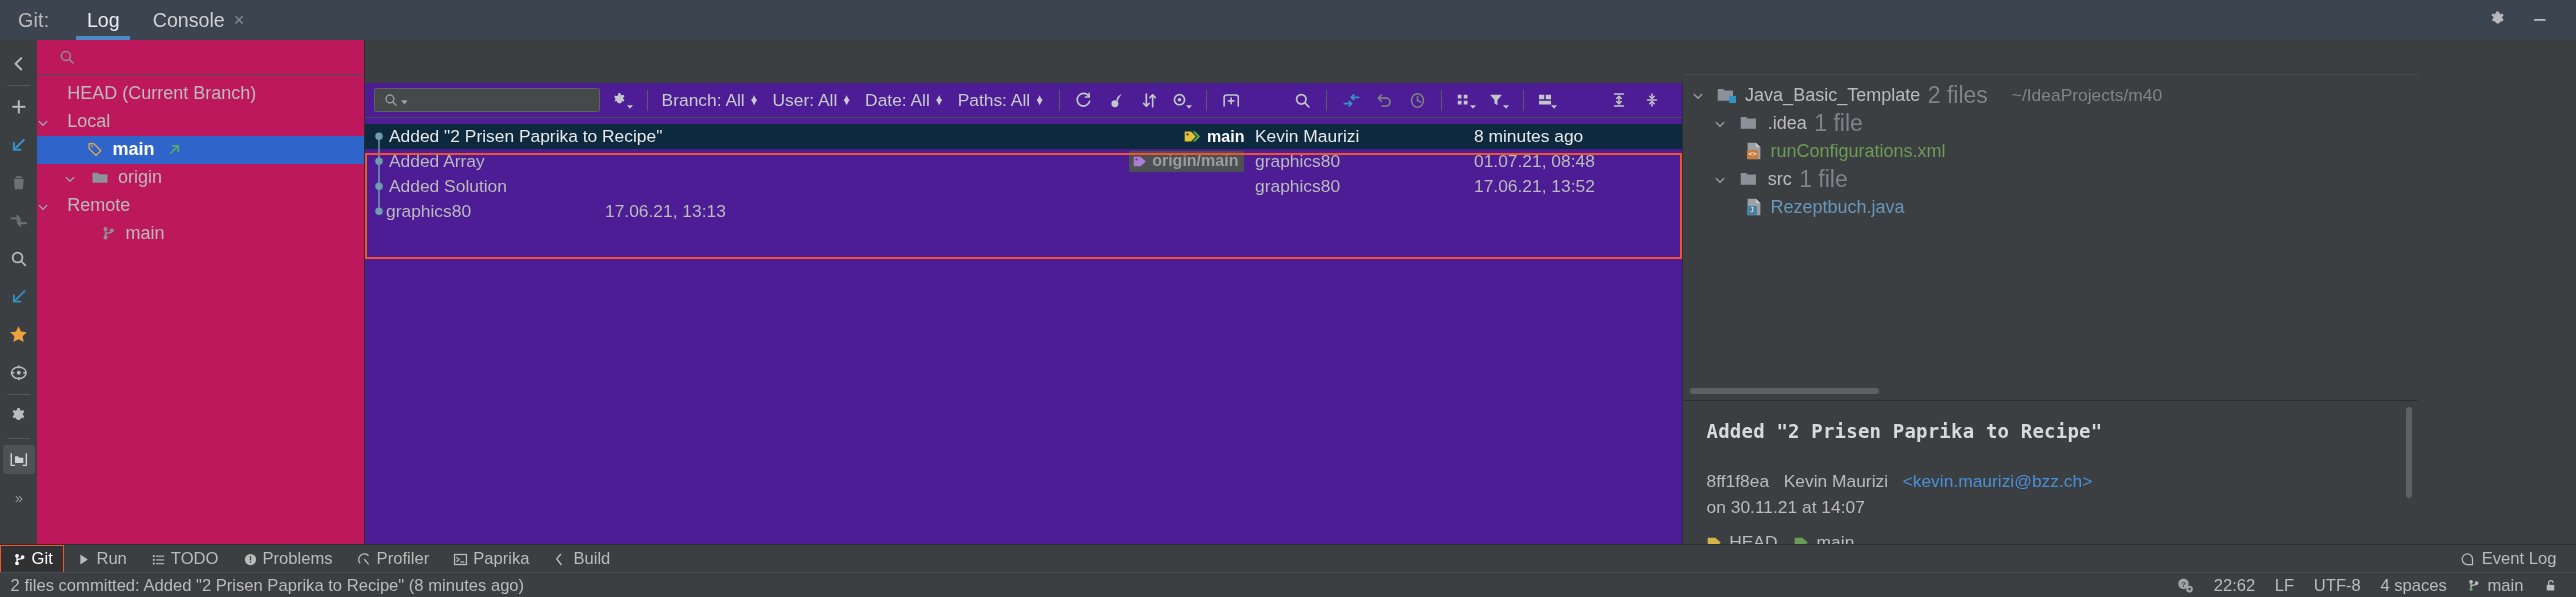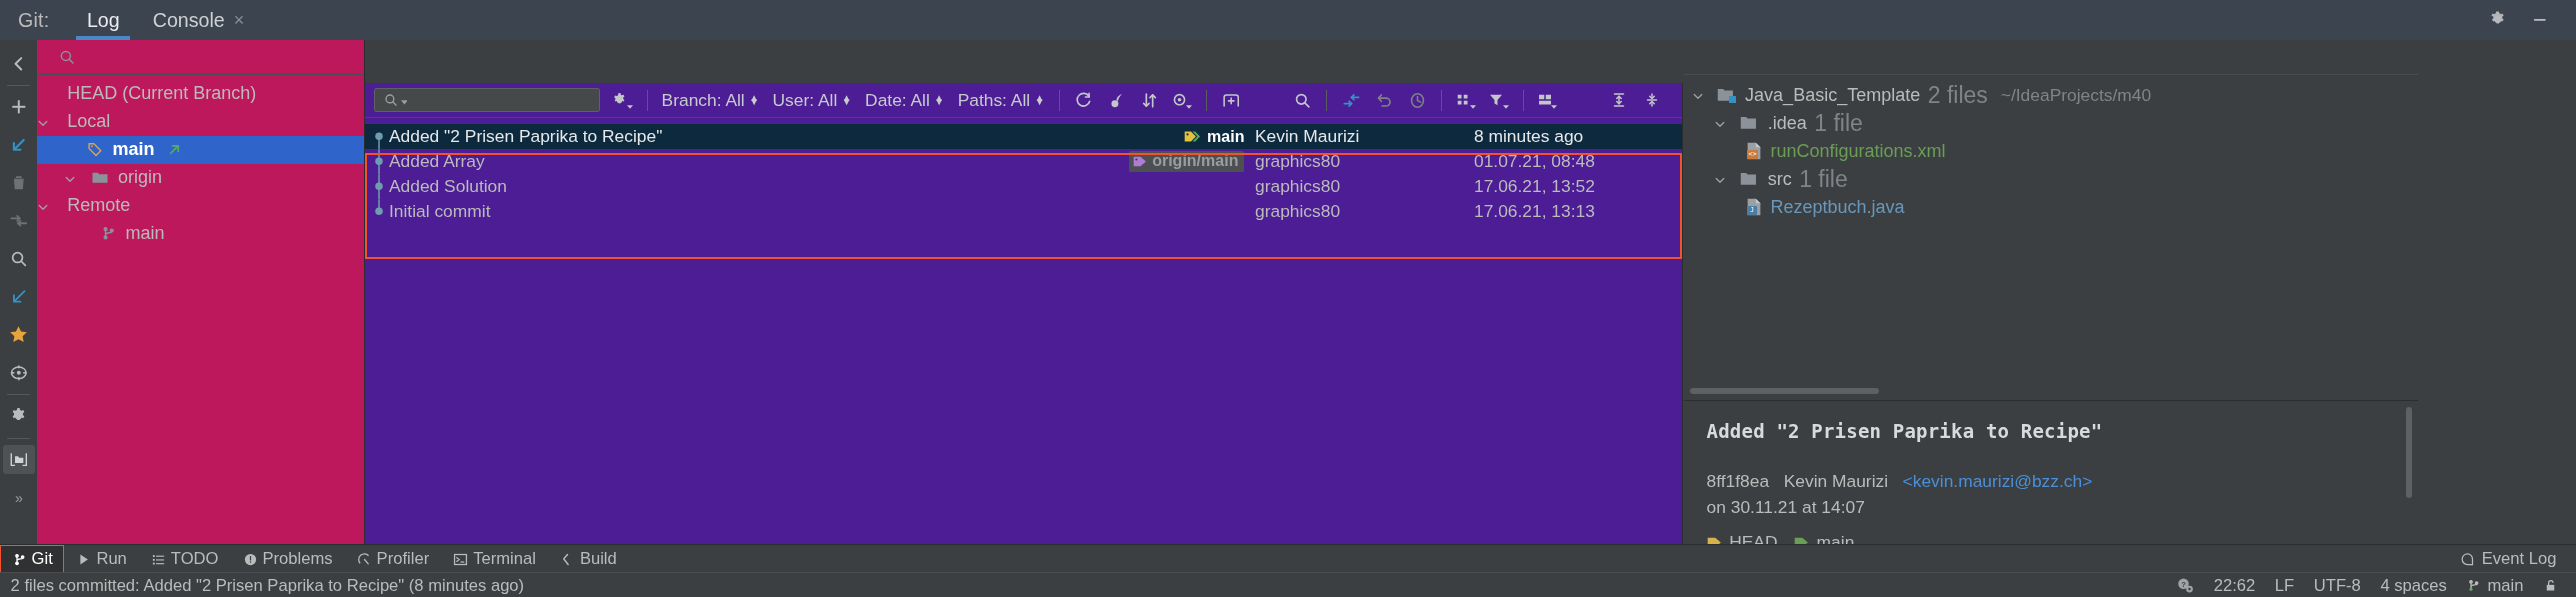--- a/index.html
+++ b/index.html
@@ -123,21 +123,21 @@
   .rightpanel {
     position: absolute; left: 1684px; top: 40px; width: 734px; height: 504px;
     background: #3c3f41;
   }
   .changes-tree { padding-top: 6px; height: 325px; position: relative; }
   .ctree-row {
     height: 28px; display: flex; align-items: center; font-size: 18px; color: #bbbbbb;
     white-space: nowrap; padding-left: 7.5px;
   }
   .dim { color: #808488; margin-left: 7.5px; font-size: 23px; }
-  .path-dim { color: #808488; margin-left: 13px; font-size: 17.4px; }
+  .path-dim { color: #808488; margin-left: 24px; font-size: 17.4px; }
   .hscroll {
     position: absolute; left: 6px; bottom: 6px; width: 868px; height: 6px;
   }
   .hscroll-thumb { width: 189px; height: 6px; background: #5d6164; border-radius: 3px; }
   .detail-split { height: 0.8px; background: #2b2d2e; }
   .details {
     padding: 19.6px 22.6px 0 22.6px; position: relative; height: 178px; overflow: hidden;
   }
   .det-subject {
     color: #d8dadc; font-family: "DejaVu Sans Mono", monospace; font-size: 19px;
@@ -623,21 +623,20 @@
         <span class="col-date">17.06.21, 13:52</span>
       </div>
 
       <div class="commit-row">
         <span class="graph-dot">
           <svg width="12" height="25" viewBox="0 0 16 33">
               <line x1="8" y1="0" x2="8" y2="16" stroke="#6f9db0" stroke-width="2"></line>
               <circle cx="8" cy="16" r="5" fill="#6f9db0"></circle>
             </svg>
         </span>
-        <span class="subject">Initial commit</span>
         <span class="col-author">graphics80</span>
         <span class="col-date">17.06.21, 13:13</span>
       </div>
     </div>
   </div>
 
   <div class="rightpanel">
 
     <div style="height:35px;border-bottom:0.8px solid #4a4d4f"></div>
 
@@ -802,21 +801,21 @@
           <path d="M12 12l6 7" stroke-linecap="round"></path>
         </svg>
       <span>Profiler</span>
     </div>
     <div class="tw-item">
       <svg width="15" height="15" viewBox="0 0 24 24">
           <rect x="2.5" y="4" width="19" height="16" fill="none" stroke="#bbbbbb" stroke-width="2"></rect>
           <polyline points="6,9 10,12 6,15" fill="none" stroke="#bbbbbb" stroke-width="2" stroke-linecap="round"></polyline>
           <line x1="12" y1="16" x2="18" y2="16" stroke="#bbbbbb" stroke-width="2"></line>
         </svg>
-      <span>Terminal</span>
+      <span>Paprika</span>
     </div>
     <div class="tw-item">
       <svg width="15" height="15" viewBox="0 0 24 24" fill="none" stroke="#bbbbbb" stroke-width="2.4" stroke-linecap="round" stroke-linejoin="round">
           <polyline points="12,4 6,11 13,20"></polyline>
         </svg>
       <span>Build</span>
     </div>
     <div class="tw-right">
       <svg width="15" height="15" viewBox="0 0 24 24" fill="none" stroke="#bbbbbb" stroke-width="2">
           <path d="M12 3a8 8 0 018 8v9H12a8 8 0 010-17z"></path>

